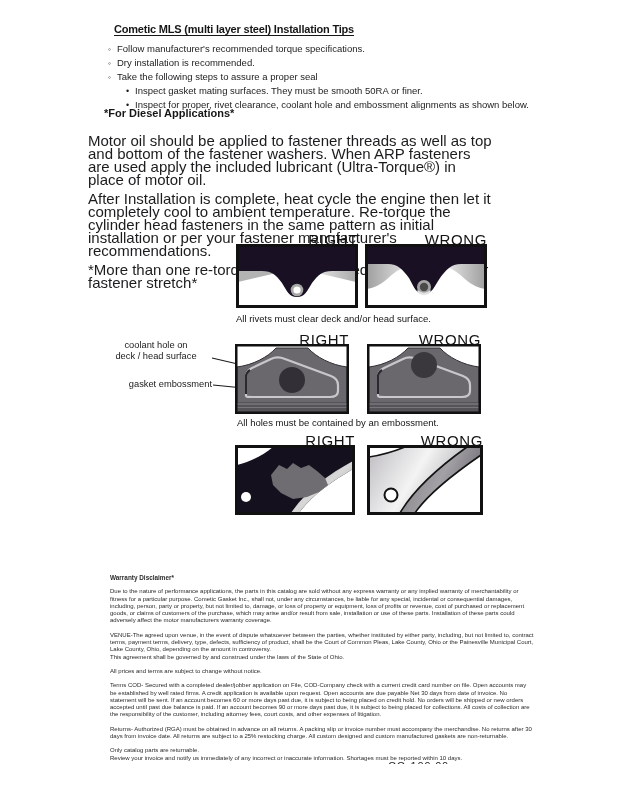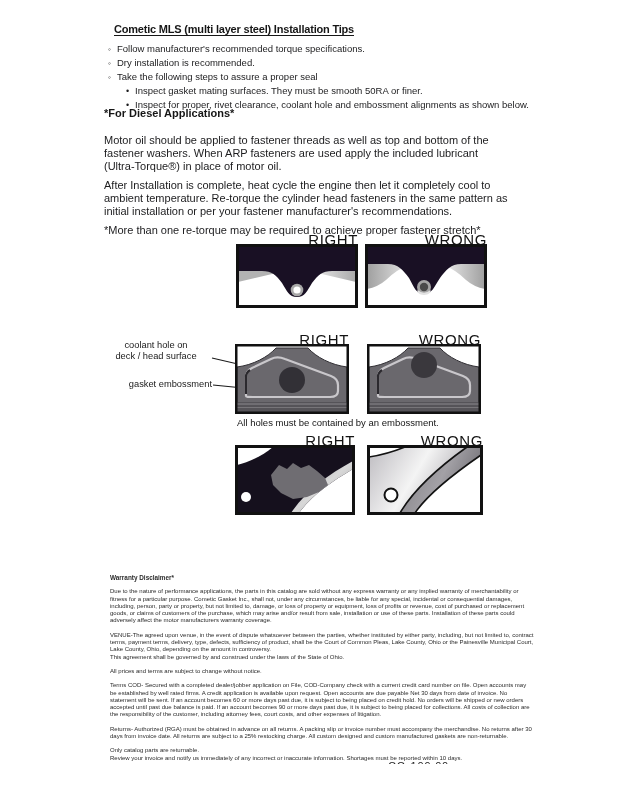--- a/index.html
+++ b/index.html
@@ -11,21 +11,21 @@
   .page-title{
     left:114px;top:23px;font-size:11px;font-weight:bold;letter-spacing:-0.2px;
     text-decoration:underline;text-underline-offset:2px;color:#161616;
   }
   .tips-list{left:108px;top:42px;font-size:9.5px;line-height:13px;color:#1c1c1e;}
   .tip-row{display:flex;align-items:baseline;}
   .tip-row .marker{width:9px;flex:0 0 9px;font-size:8.5px;}
   .tip-row.sub{padding-left:18px;}
   .tip-row.sub .marker{font-size:9px;}
   .diesel-heading{left:104px;top:107px;font-size:11px;font-weight:bold;color:#161616;}
-  .diesel-body{left:104px;top:134px;width:404px;font-size:11px;line-height:13px;color:#1c1c1e;}
+  .diesel-body{left:88px;top:134px;width:404px;font-size:15px;line-height:13px;color:#1c1c1e;}
   .diesel-body p{margin:0 0 6px 0;}
   .fig-label{font-size:15px;letter-spacing:0.6px;color:#131313;text-align:right;}
   .caption{font-size:9.5px;color:#141414;line-height:11.5px;}
   .annotation{font-size:9.3px;line-height:11px;color:#1a1a1a;text-align:right;white-space:pre-line;}
   .diagram{display:block;}
   .disclaimer{left:110px;top:574px;width:424px;font-size:6px;line-height:7.3px;color:#2b2b2b;}
   .disclaimer .dh{font-size:6.4px;font-weight:bold;margin:0 0 7px 0;}
   .disclaimer p{margin:0 0 7px 0;white-space:pre-line;}
   .footer-code{left:388px;top:760px;font-size:11px;letter-spacing:0.8px;color:#262626;}
 </style>
@@ -100,20 +100,21 @@
     <path d="M2,20 H45 Q31,26 21,36 Q13,43 2,45 Z" fill="url(#g2l)"></path>
     <path d="M120,20 H77 Q91,26 101,36 Q109,43 120,45 Z" fill="url(#g2r)"></path>
     <rect x="2" y="45" width="118" height="17" fill="#ffffff"></rect>
     <path d="M2,2 H120 V20 H96 C86,20 81,26 75,34 C69,43 67,50 59,50 C51,50 49,43 44,34 C38,26 33,20 23,20 H2 Z" fill="#191024"></path>
     <circle cx="59" cy="43" r="7" fill="#a4a4a4"></circle>
     <circle cx="59" cy="43" r="4.2" fill="#4a4a4a"></circle>
     <path d="M52.5,46 Q59,51.5 65.5,46 L65.5,48.5 Q59,53.5 52.5,48.5 Z" fill="#e2e2e2"></path>
     <rect x="1.5" y="1.5" width="119" height="61" fill="none" stroke="#111111" stroke-width="3"></rect>
   </svg>
 
+  <div class="abs caption" style="left:236px;top:313px;">All rivets must clear deck and/or head surface.</div>
 
   <div class="abs fig-label" style="left:235px;top:331px;width:114px;">RIGHT</div>
   <div class="abs fig-label" style="left:367px;top:331px;width:114px;">WRONG</div>
 
   <div class="abs annotation" style="left:100px;top:340px;width:112px;text-align:center;">coolant hole on
 deck / head surface</div>
   <div class="abs annotation" style="left:100px;top:379px;width:112px;">gasket embossment</div>
 
   <svg class="abs" style="left:105px;top:338px;" width="200" height="60" viewBox="0 0 200 60">
     <line x1="107" y1="20" x2="176" y2="36" stroke="#1a1a1a" stroke-width="1.1"></line>

